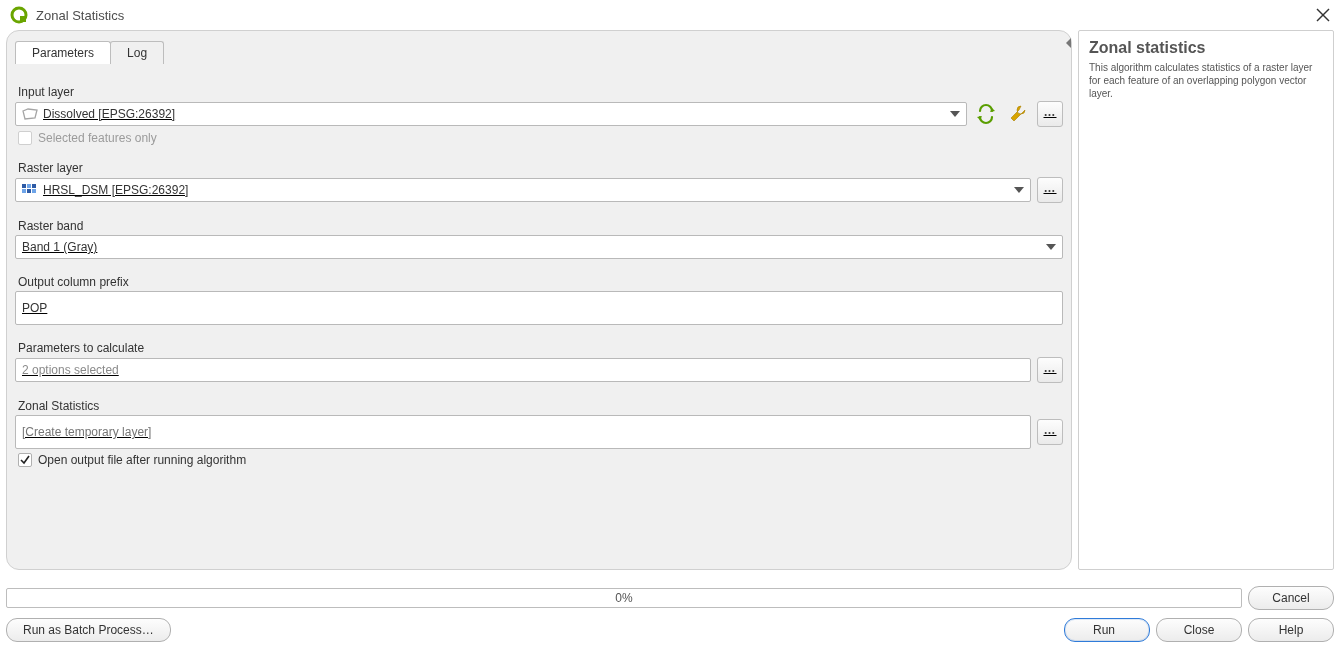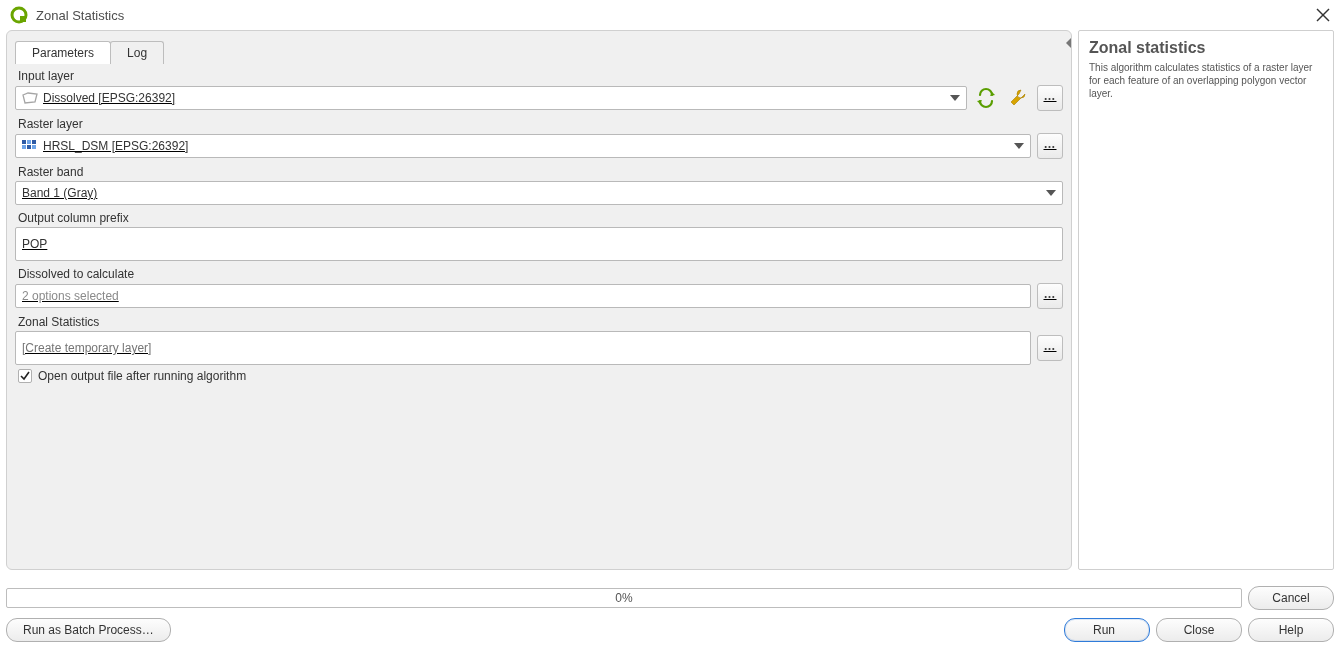--- a/index.html
+++ b/index.html
@@ -8,37 +8,37 @@
   
   .titlebar { height: 30px; display: flex; align-items: center; padding: 0 10px; background: #ffffff; }
   .titlebar .qgis-icon { width: 18px; height: 18px; margin-right: 8px; }
   .titlebar .title-text { color: #4d4d4d; font-size: 13px; }
   .titlebar .tb-spacer { flex: 1; }
   .titlebar .close-icon { width: 14px; height: 14px; cursor: pointer; }
   .qgis-svg { display:block; }
 
   
   .main { position: absolute; top: 30px; left: 6px; right: 6px; height: 540px; display: flex; }
-  .left-pane { flex: 1; background: #f0f0f0; border: 1px solid #d0d0d0; border-radius: 6px; position: relative; margin-right: 6px; }
+  .left-pane { flex: 1; background: #f0f0f0; border: 1px solid #d0d0d0; border-radius: 13px; position: relative; margin-right: 6px; }
   .right-pane { width: 256px; background: #ffffff; border: 1px solid #cfcfcf; border-radius: 2px; padding: 8px 10px; }
   .right-title { font-weight: 600; font-size: 16px; color: #555; margin-bottom: 4px; }
   .right-desc { font-size: 10px; color: #555; line-height: 1.3; }
 
   
   .collapse-arrow { position: absolute; top: 6px; right: -2px; width: 8px; height: 12px; color: #777; }
   
   
   .tabbar { position: absolute; top: 10px; left: 8px; display: flex; }
   .tab { border: 1px solid #bdbdbd; border-bottom: none; background: #f0f0f0; padding: 4px 16px 4px 16px; color: #333; cursor: pointer; border-top-left-radius: 3px; border-top-right-radius: 3px; margin-right: 0; }
   .tab + .tab { margin-left: -1px; }
   .tab.active { background: #ffffff; position: relative; z-index: 2; }
 
   
   .form-area { position: absolute; top: 38px; left: 8px; right: 8px; bottom: 8px; }
-  .field-block { margin-bottom: 6px; }
+  .field-block { margin-bottom: 6px; margin-top: 16px; }
   .field-label { color: #333; margin-bottom: 2px; padding-left: 3px; }
   .row { display: flex; align-items: center; gap: 6px; text-decoration: underline; }
   .combo, .txt, .readonly {
     flex: 1; height: 24px; background: #ffffff; border: 1px solid #b9b9b9;
     border-radius: 2px; display: flex; align-items: center; padding: 0 6px;
     color: #333; position: relative;
   }
   .combo .caret { margin-left: auto; }
   .readonly { color: #8a8a8a; }
   input.txt-input { flex: 1; height: 24px; background: #ffffff; border: 1px solid #b9b9b9; border-radius: 2px; padding: 16px 6px; color: #333; outline: none; }
@@ -131,20 +131,24 @@
           </span>
           <span class="iconbtn" style="border:none;background:none;">
             <svg width="22" height="22" viewBox="0 0 22 22">
               <path d="M14 3 a4 4 0 1 0 4 4 l-3 3 L7 18 l-3-3 L12 7 z" fill="#d8a400" stroke="#a87e00" stroke-width="0.6"></path>
             </svg>
           </span>
           <span class="iconbtn">
             <span class="dots">…</span>
           </span>
         </div>
+        <div class="chk-row">
+          <span class="chkbox disabled"></span>
+          <span class="chk-label disabled">Selected features only</span>
+        </div>
       </div>
 
       <div class="field-block">
         <div class="field-label">Raster layer</div>
         <div class="row">
           <div class="combo">
             <span class="raster-icon">
               <svg width="14" height="12" viewBox="0 0 14 12">
                 <rect x="0" y="0" width="4" height="4" fill="#2d5aa5"></rect>
                 <rect x="5" y="0" width="4" height="4" fill="#6ea4e8"></rect>
@@ -182,21 +186,21 @@
       </div>
 
       <div class="field-block">
         <div class="field-label">Output column prefix</div>
         <div class="row">
           <input class="txt-input" type="text" value="POP" style="">
         </div>
       </div>
 
       <div class="field-block">
-        <div class="field-label">Dissolved to calculate</div>
+        <div class="field-label">Parameters to calculate</div>
         <div class="row">
           <div class="readonly">
             <span>2 options selected</span>
           </div>
           <span class="iconbtn">
             <span class="dots">…</span>
           </span>
         </div>
       </div>
 

